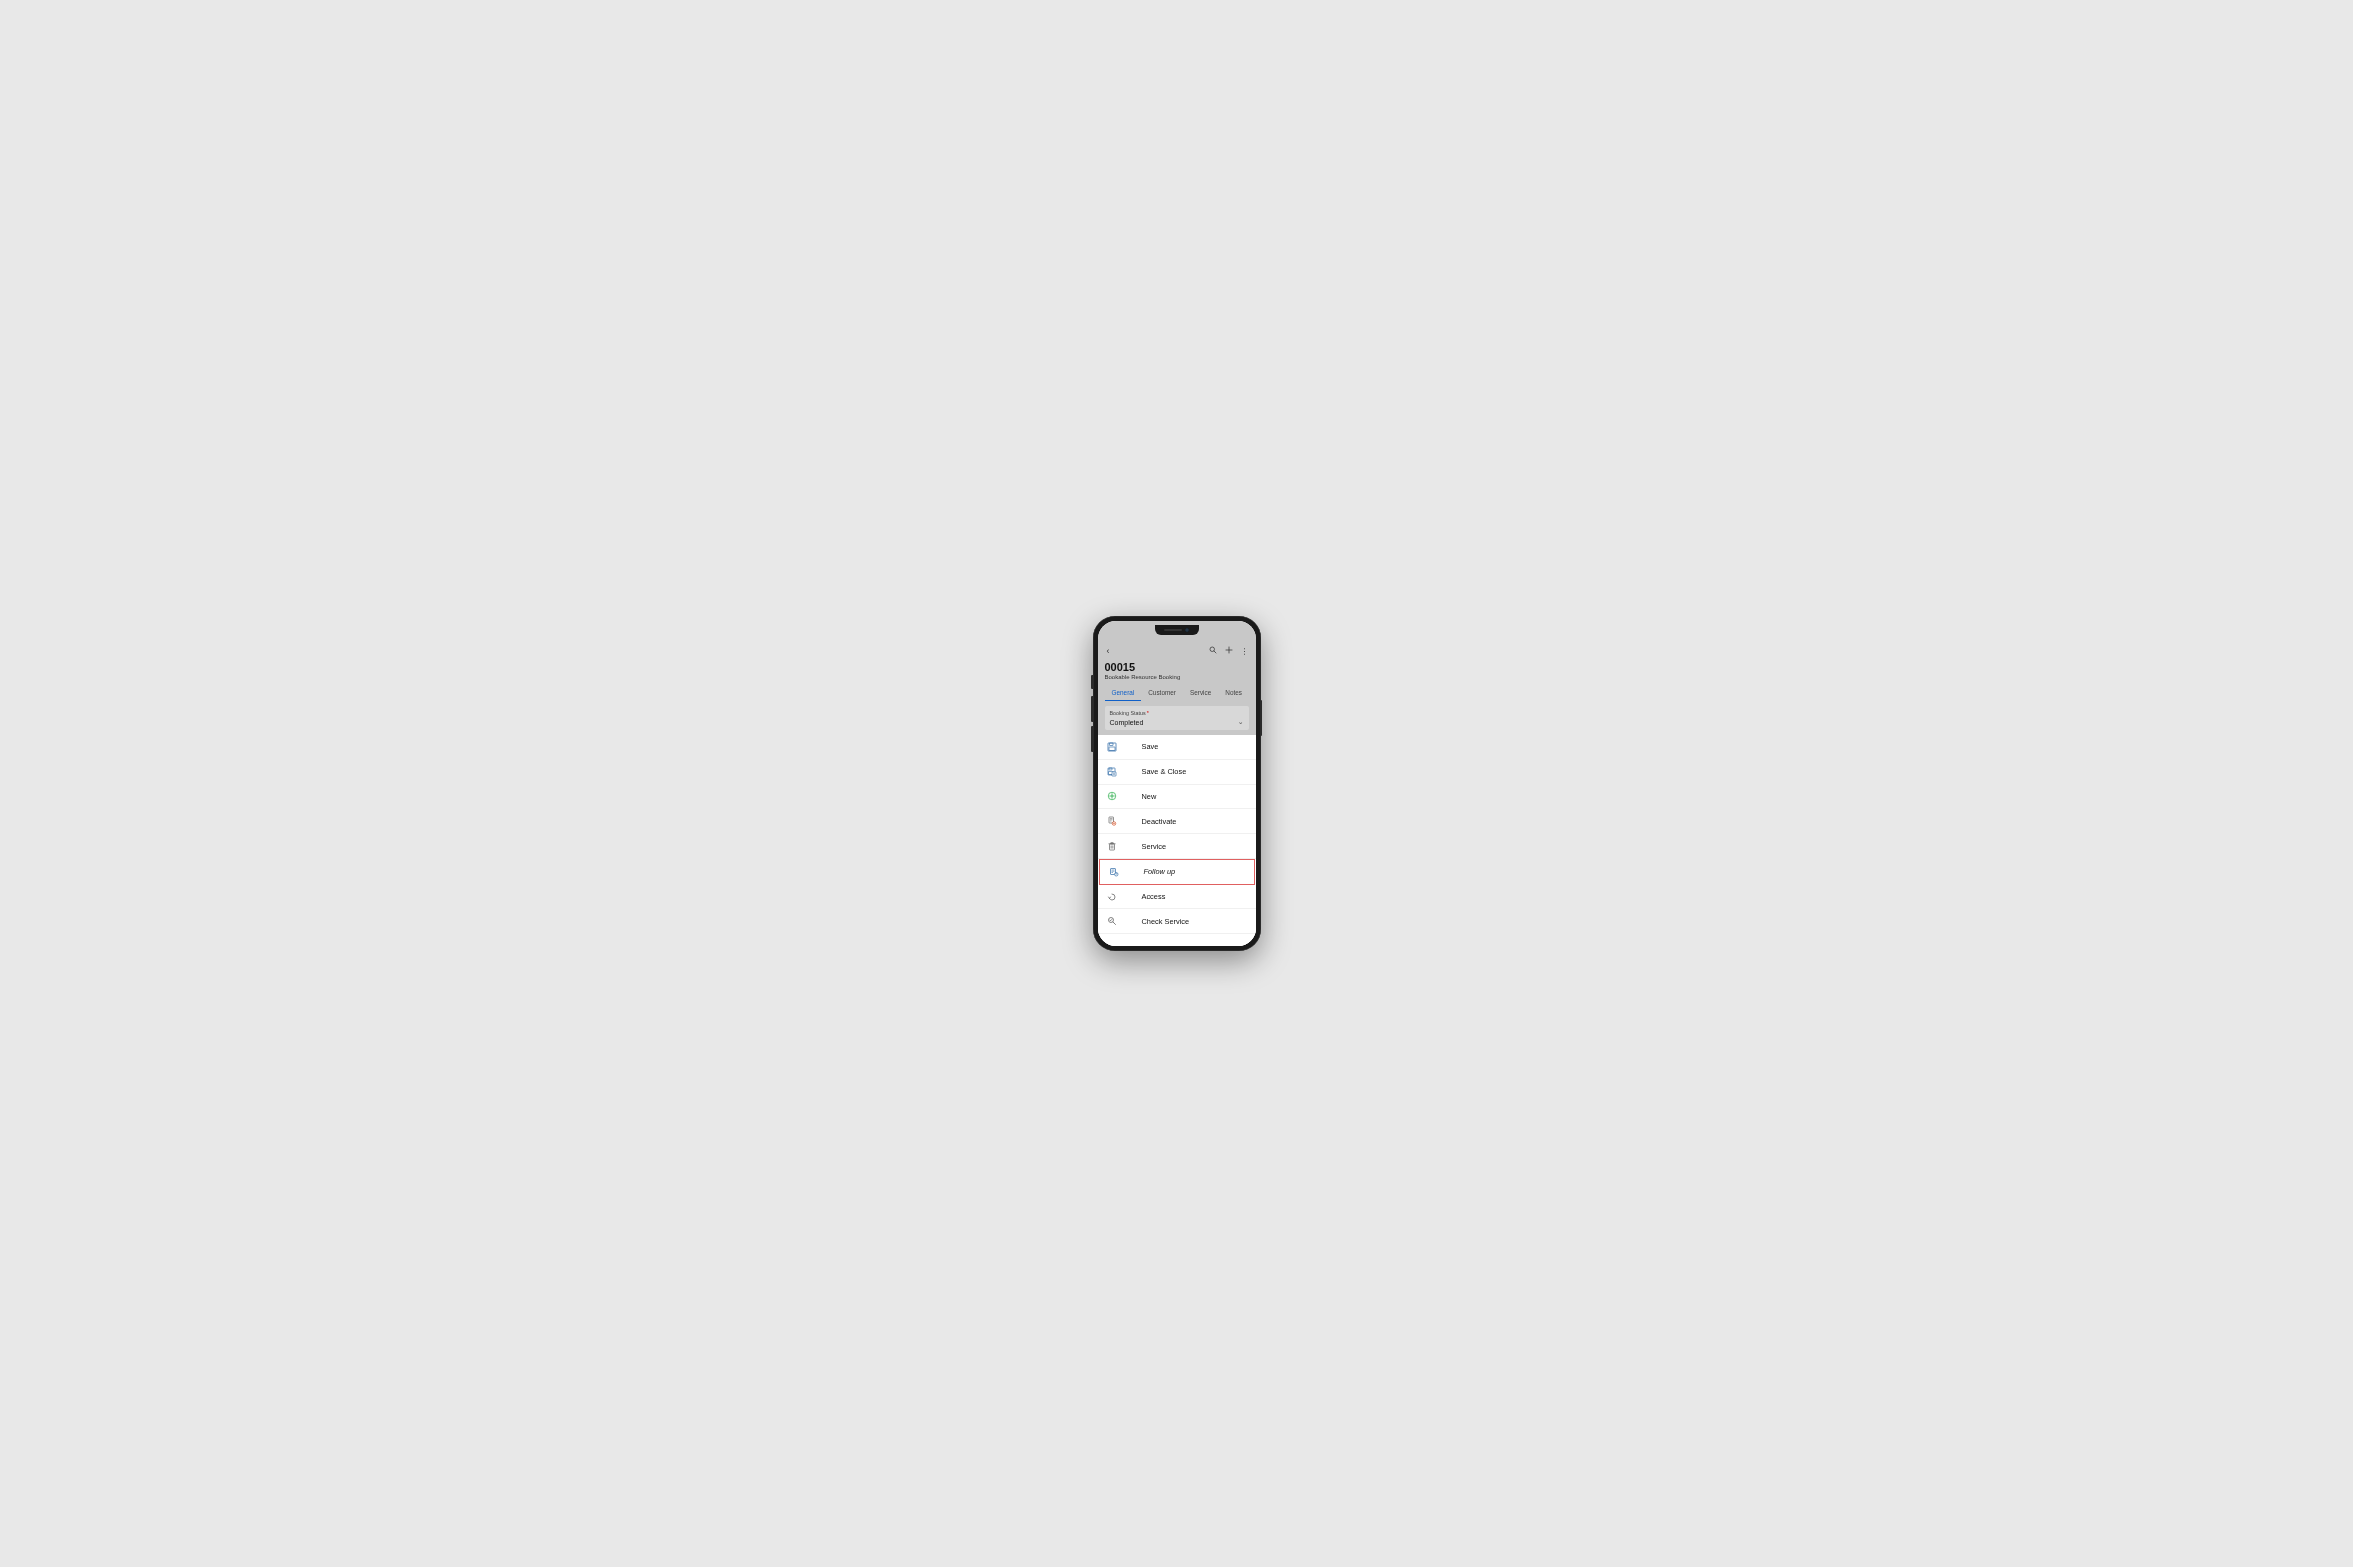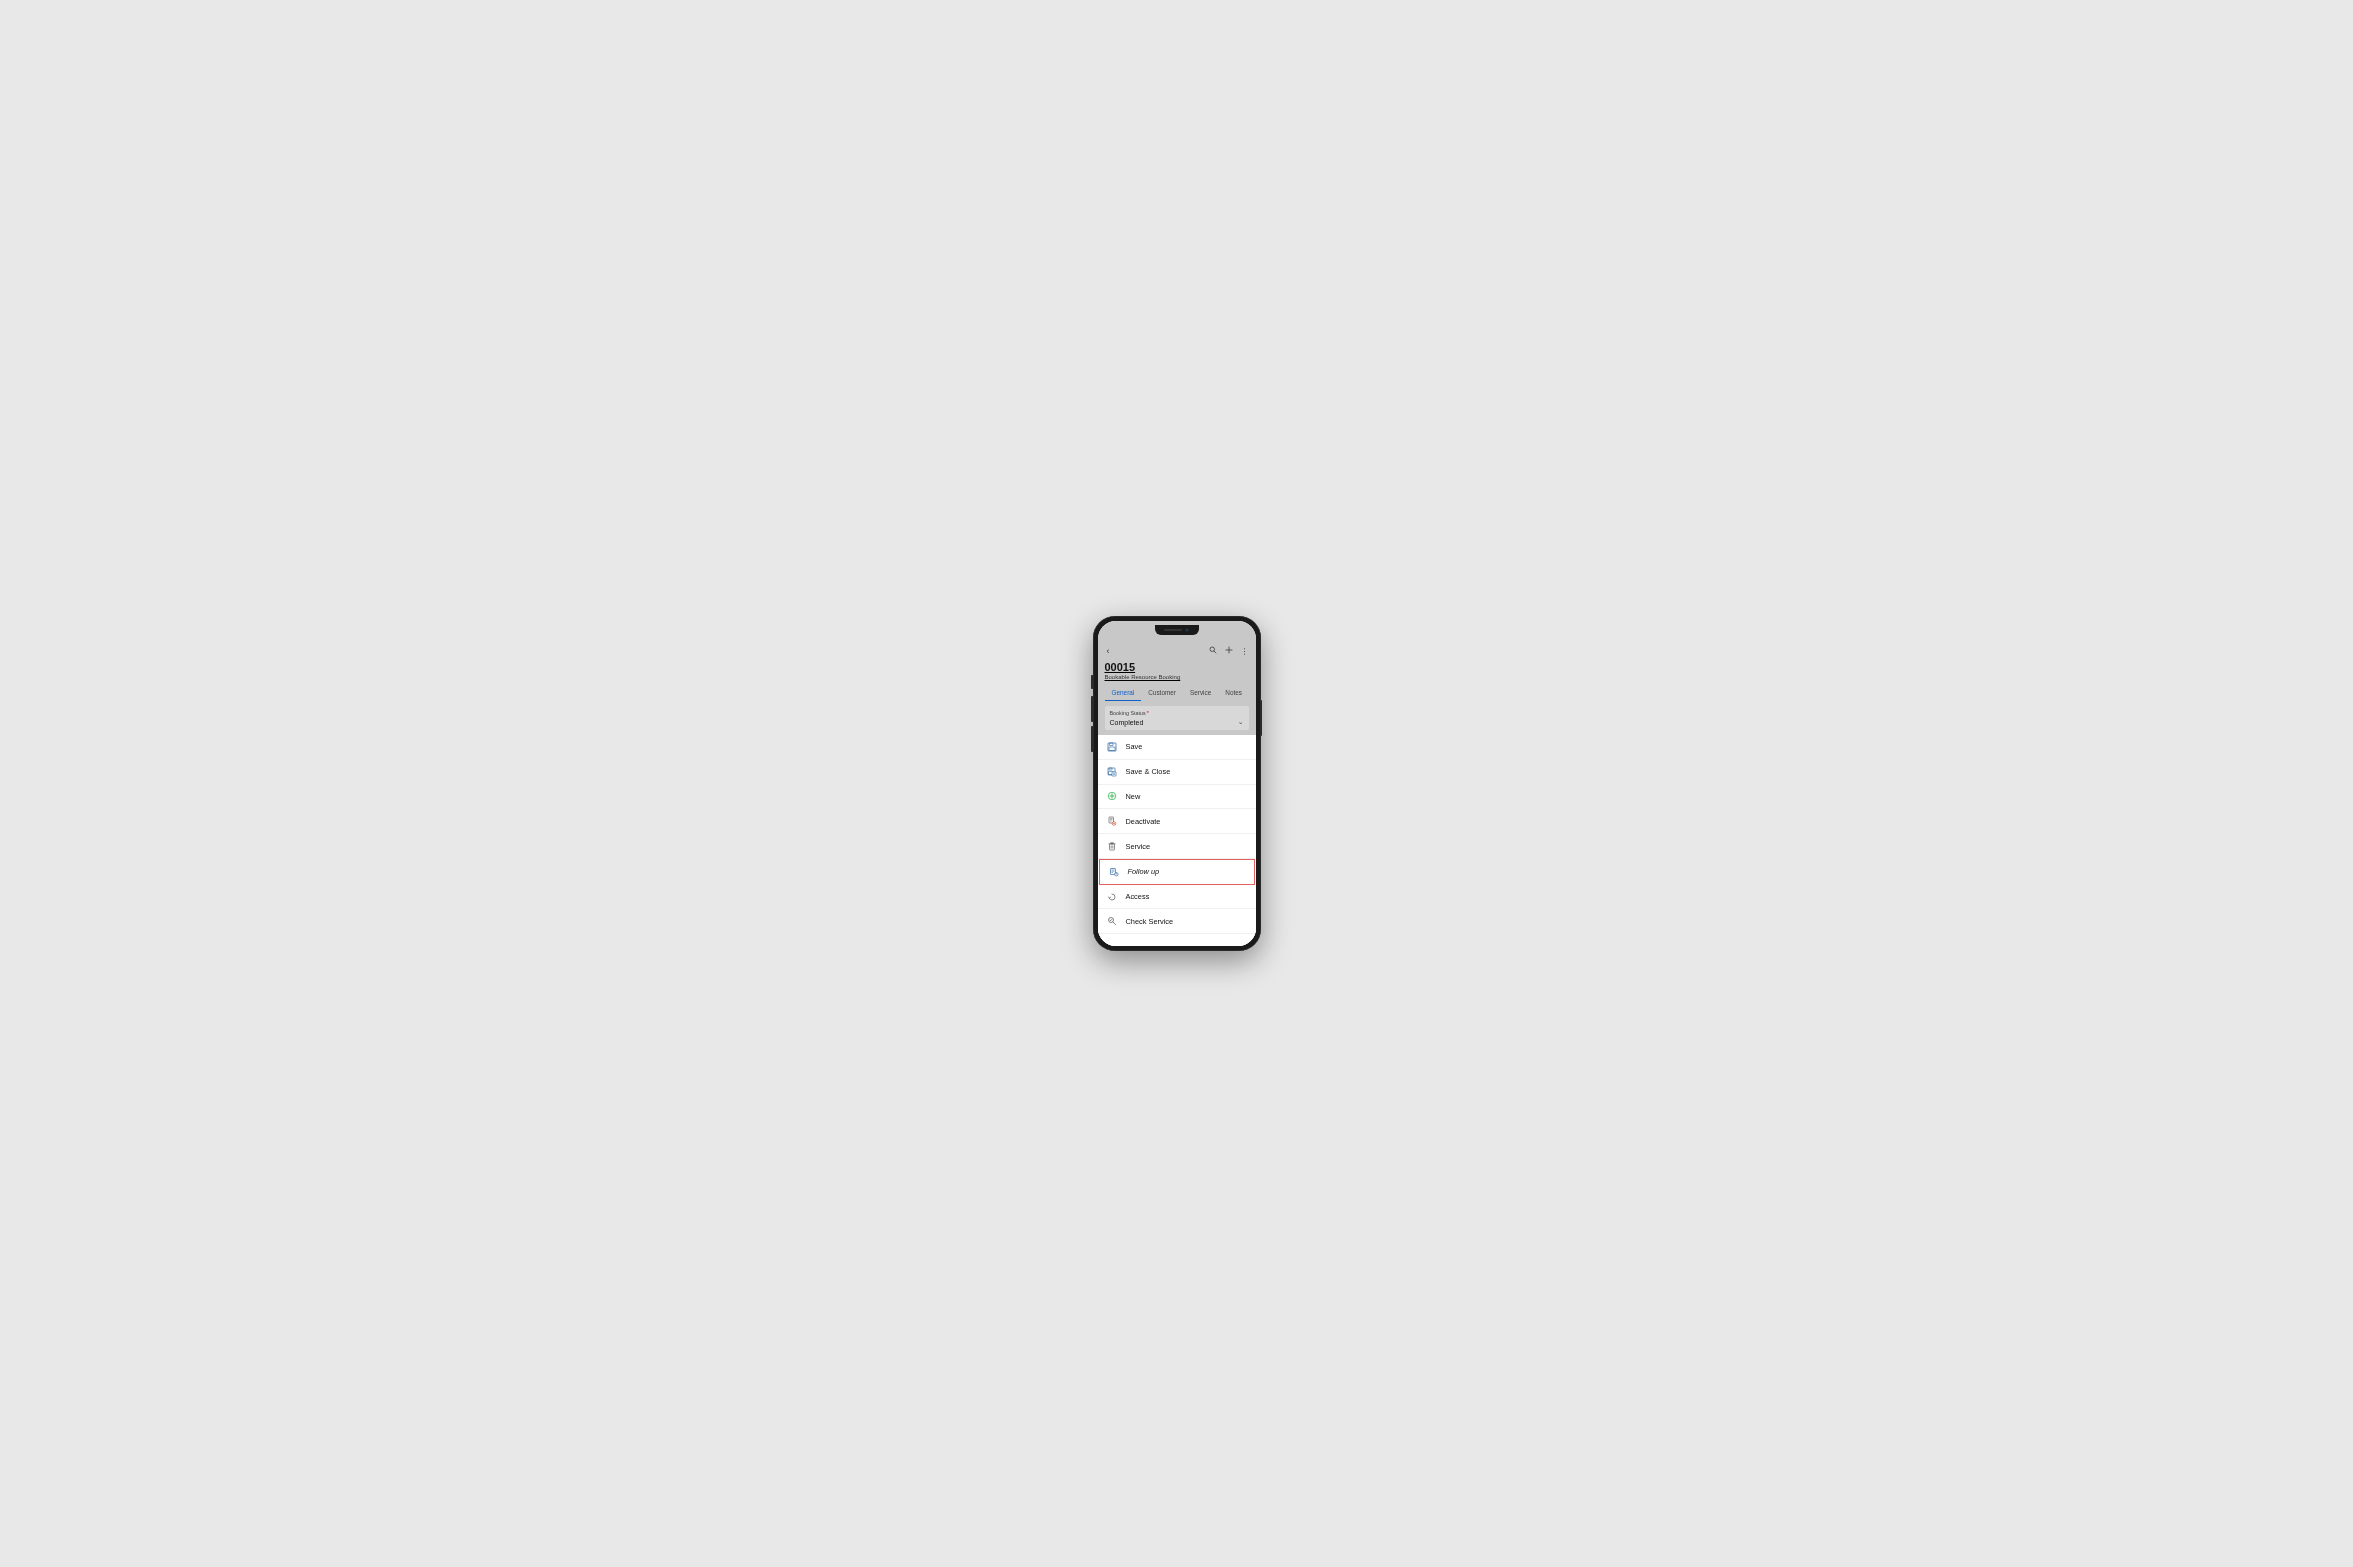--- a/index.html
+++ b/index.html
@@ -133,21 +133,20 @@
     .toolbar-icon {
       font-size: 8px;
       color: #333;
       cursor: pointer;
     }
 
     
     .record-header {
       background: #c8c8c8;
       padding: 3px 7px 5px;
-      text-decoration: underline;
     }
     .record-id {
       font-size: 11px;
       font-weight: 700;
       color: #111;
     }
     .record-type {
       font-size: 6px;
       color: #333;
       margin-top: 1px;
@@ -210,21 +209,21 @@
     
     .menu-list {
       background: #fff;
       flex: 1;
       overflow-y: auto;
     }
     .menu-item {
       display: flex;
       align-items: center;
       padding: 6.4px 9px;
-      gap: 8px;
+      gap: 24px;
       cursor: pointer;
       border-bottom: 0.5px solid #f0f0f0;
       position: relative;
     }
     .menu-item.highlighted {
       border: 1px solid #e06060;
       margin: 0 1px;
     }
     .menu-item-icon {
       width: 11px;

